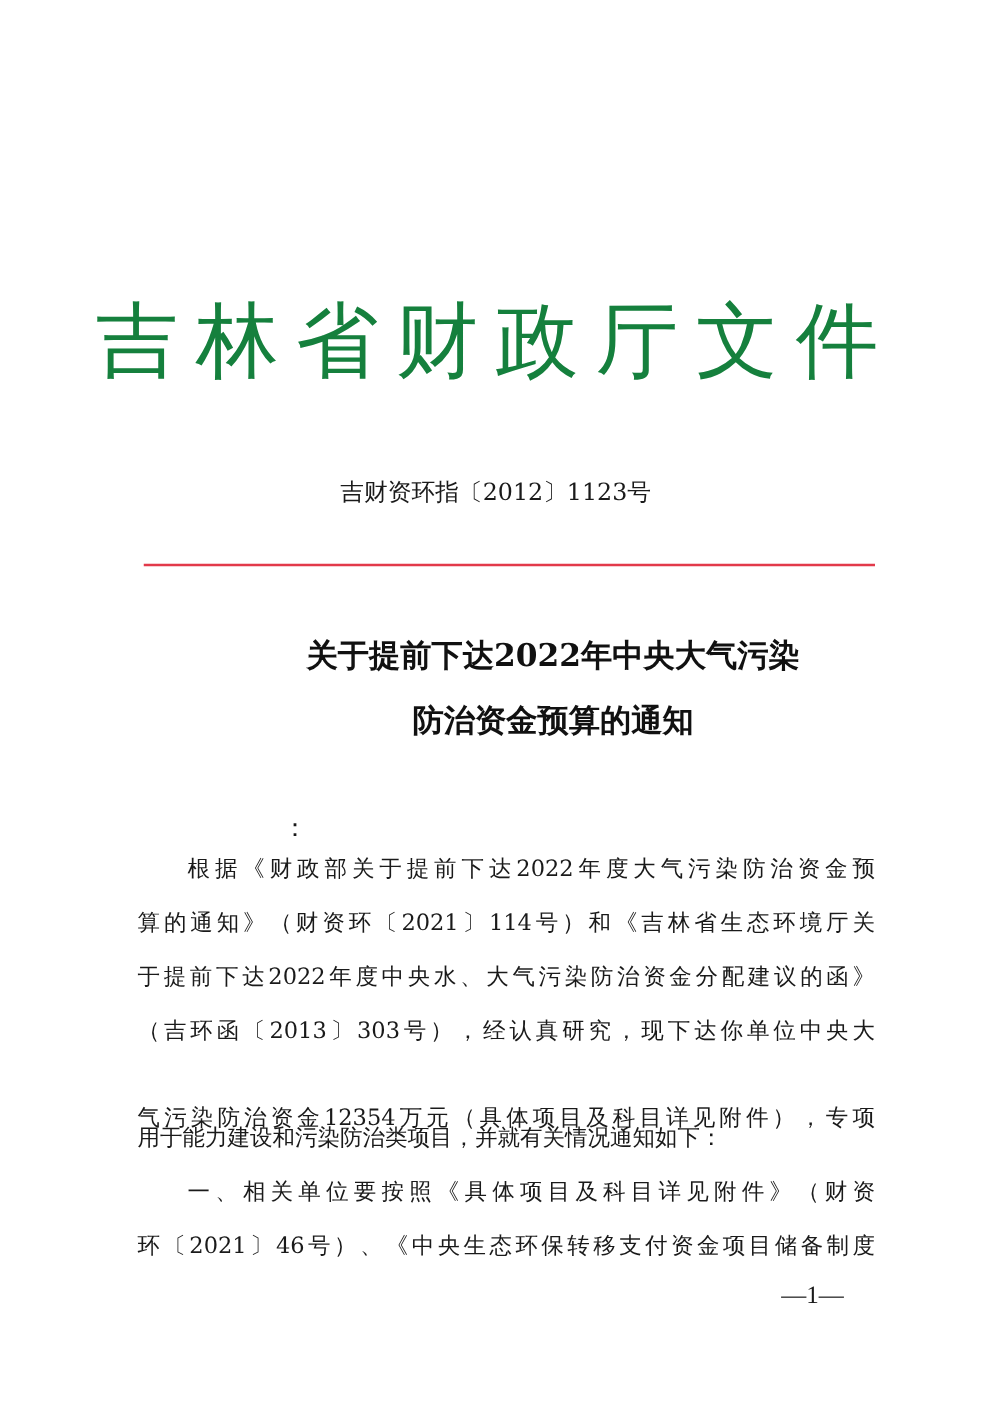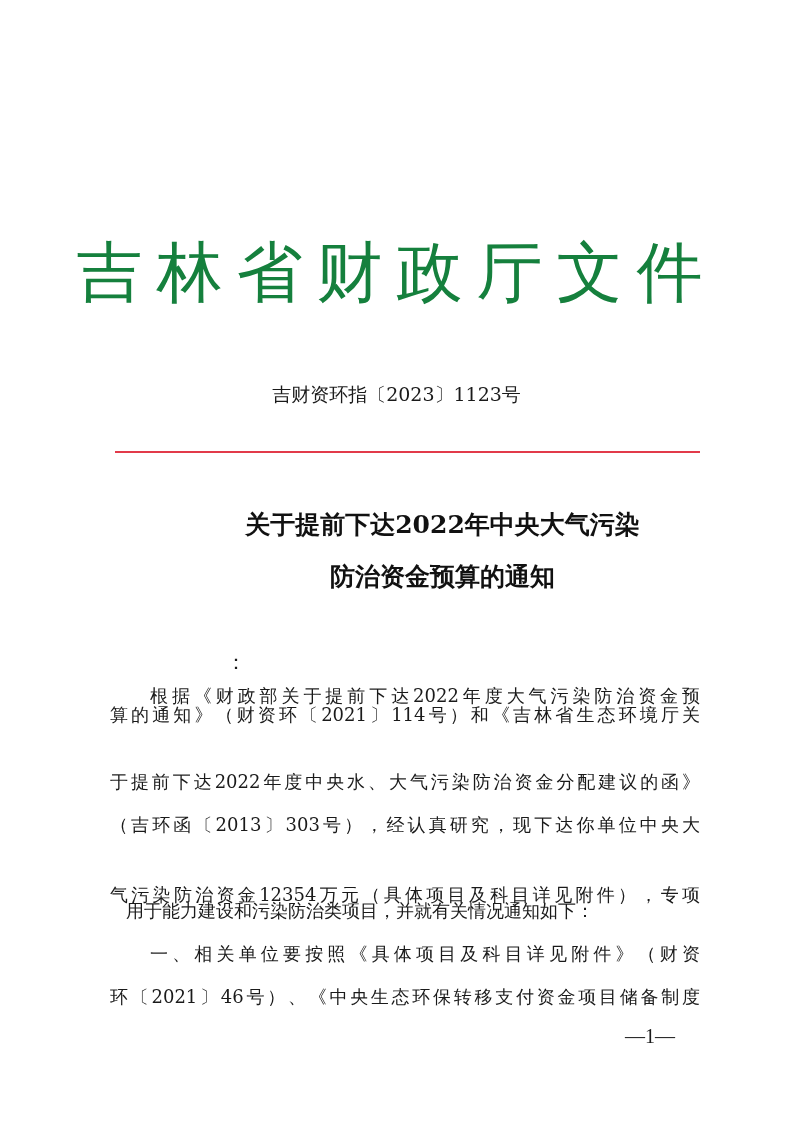--- a/index.html
+++ b/index.html
@@ -30,43 +30,43 @@
       font-family: "DejaVu Serif", "Liberation Serif", serif;
       font-size: 20px; line-height: 28px;
     }
     .body-line {
       left: 110px; width: 590px;
       font-family: "DejaVu Serif", "Liberation Serif", serif;
       font-size: 18px; line-height: 30px; white-space: nowrap;
       text-align: justify; text-align-last: justify; color: #1a1a1a;
     }
     .indent { left: 150px; width: 550px; }
-    .noj { text-align-last: left; margin-left: 16px; }
+    .noj { text-align-last: left; }
     .pagenum {
       left: 625px; top: 1023px;
       font-family: "Liberation Serif", "DejaVu Serif", serif;
       font-size: 20px; line-height: 26px; color: #1a1a1a;
     }
   </style>
 </head>
 <body>
 
 <div class="abs masthead">吉林省财政厅文件</div>
 
-<div class="abs docno">吉财资环指〔2023〕1123号</div>
+<div class="abs docno">吉财资环指〔2012〕1123号</div>
 
 <div class="abs redrule"></div>
 
 <div class="abs title title1">关于提前下达2022年中央大气污染</div>
 <div class="abs title title2">防治资金预算的通知</div>
 
 <div class="abs salutation">：</div>
 
 <div class="abs body-line indent" style="top:681px">根据《财政部关于提前下达2022年度大气污染防治资金预</div>
-<div class="abs body-line" style="top:700px">算的通知》（财资环〔2021〕114号）和《吉林省生态环境厅关</div>
+<div class="abs body-line" style="top:724px">算的通知》（财资环〔2021〕114号）和《吉林省生态环境厅关</div>
 <div class="abs body-line" style="top:767px">于提前下达2022年度中央水、大气污染防治资金分配建议的函》</div>
 <div class="abs body-line" style="top:810px">（吉环函〔2013〕303号），经认真研究，现下达你单位中央大</div>
 <div class="abs body-line" style="top:880px">气污染防治资金12354万元（具体项目及科目详见附件），专项</div>
 <div class="abs body-line noj" style="top:896px">用于能力建设和污染防治类项目，并就有关情况通知如下：</div>
 <div class="abs body-line indent" style="top:939px">一、相关单位要按照《具体项目及科目详见附件》（财资</div>
 <div class="abs body-line" style="top:982px">环〔2021〕46号）、《中央生态环保转移支付资金项目储备制度</div>
 
 <div class="abs pagenum">—1—</div>
 
 </body></html>

